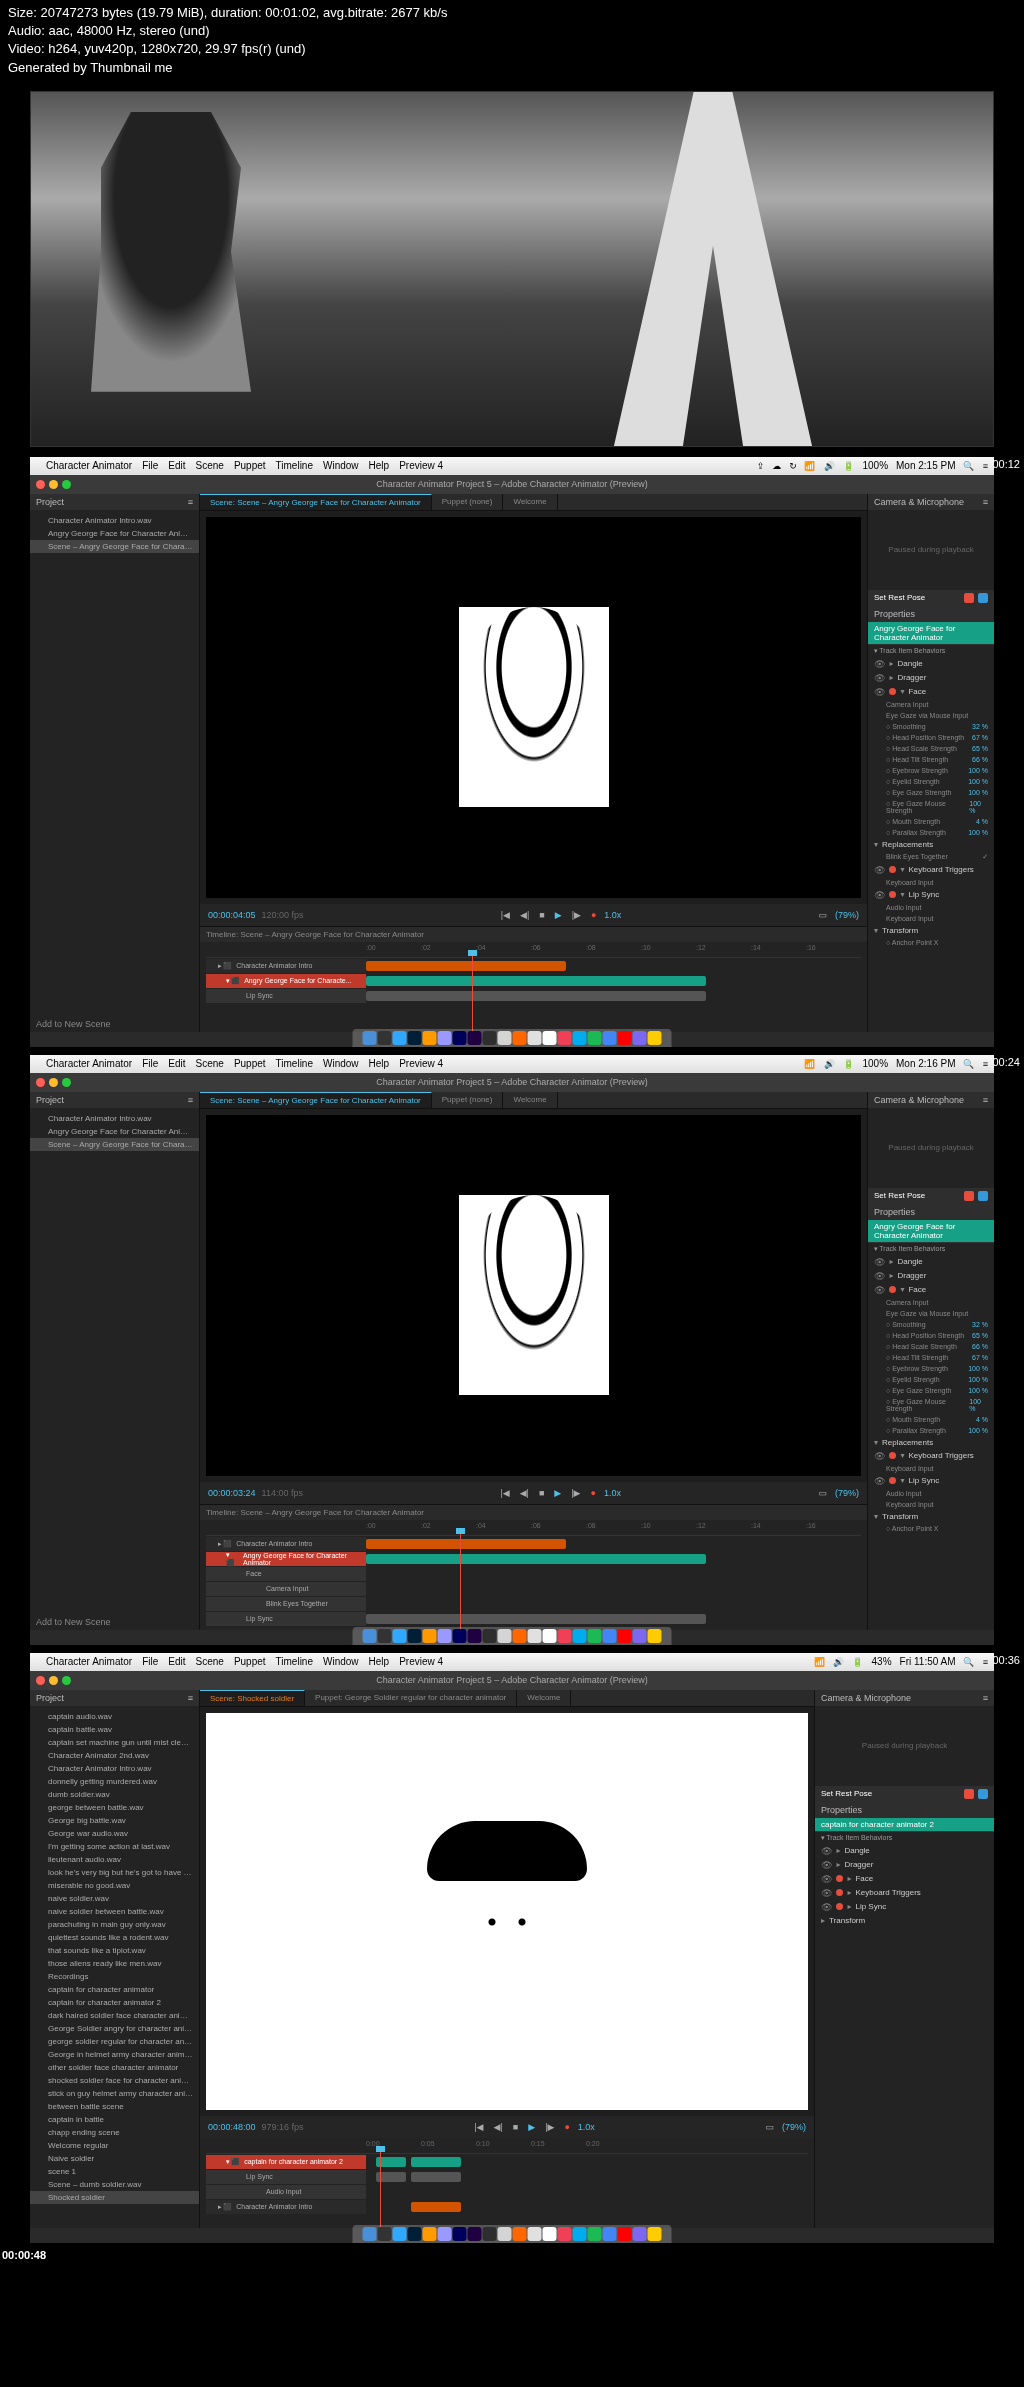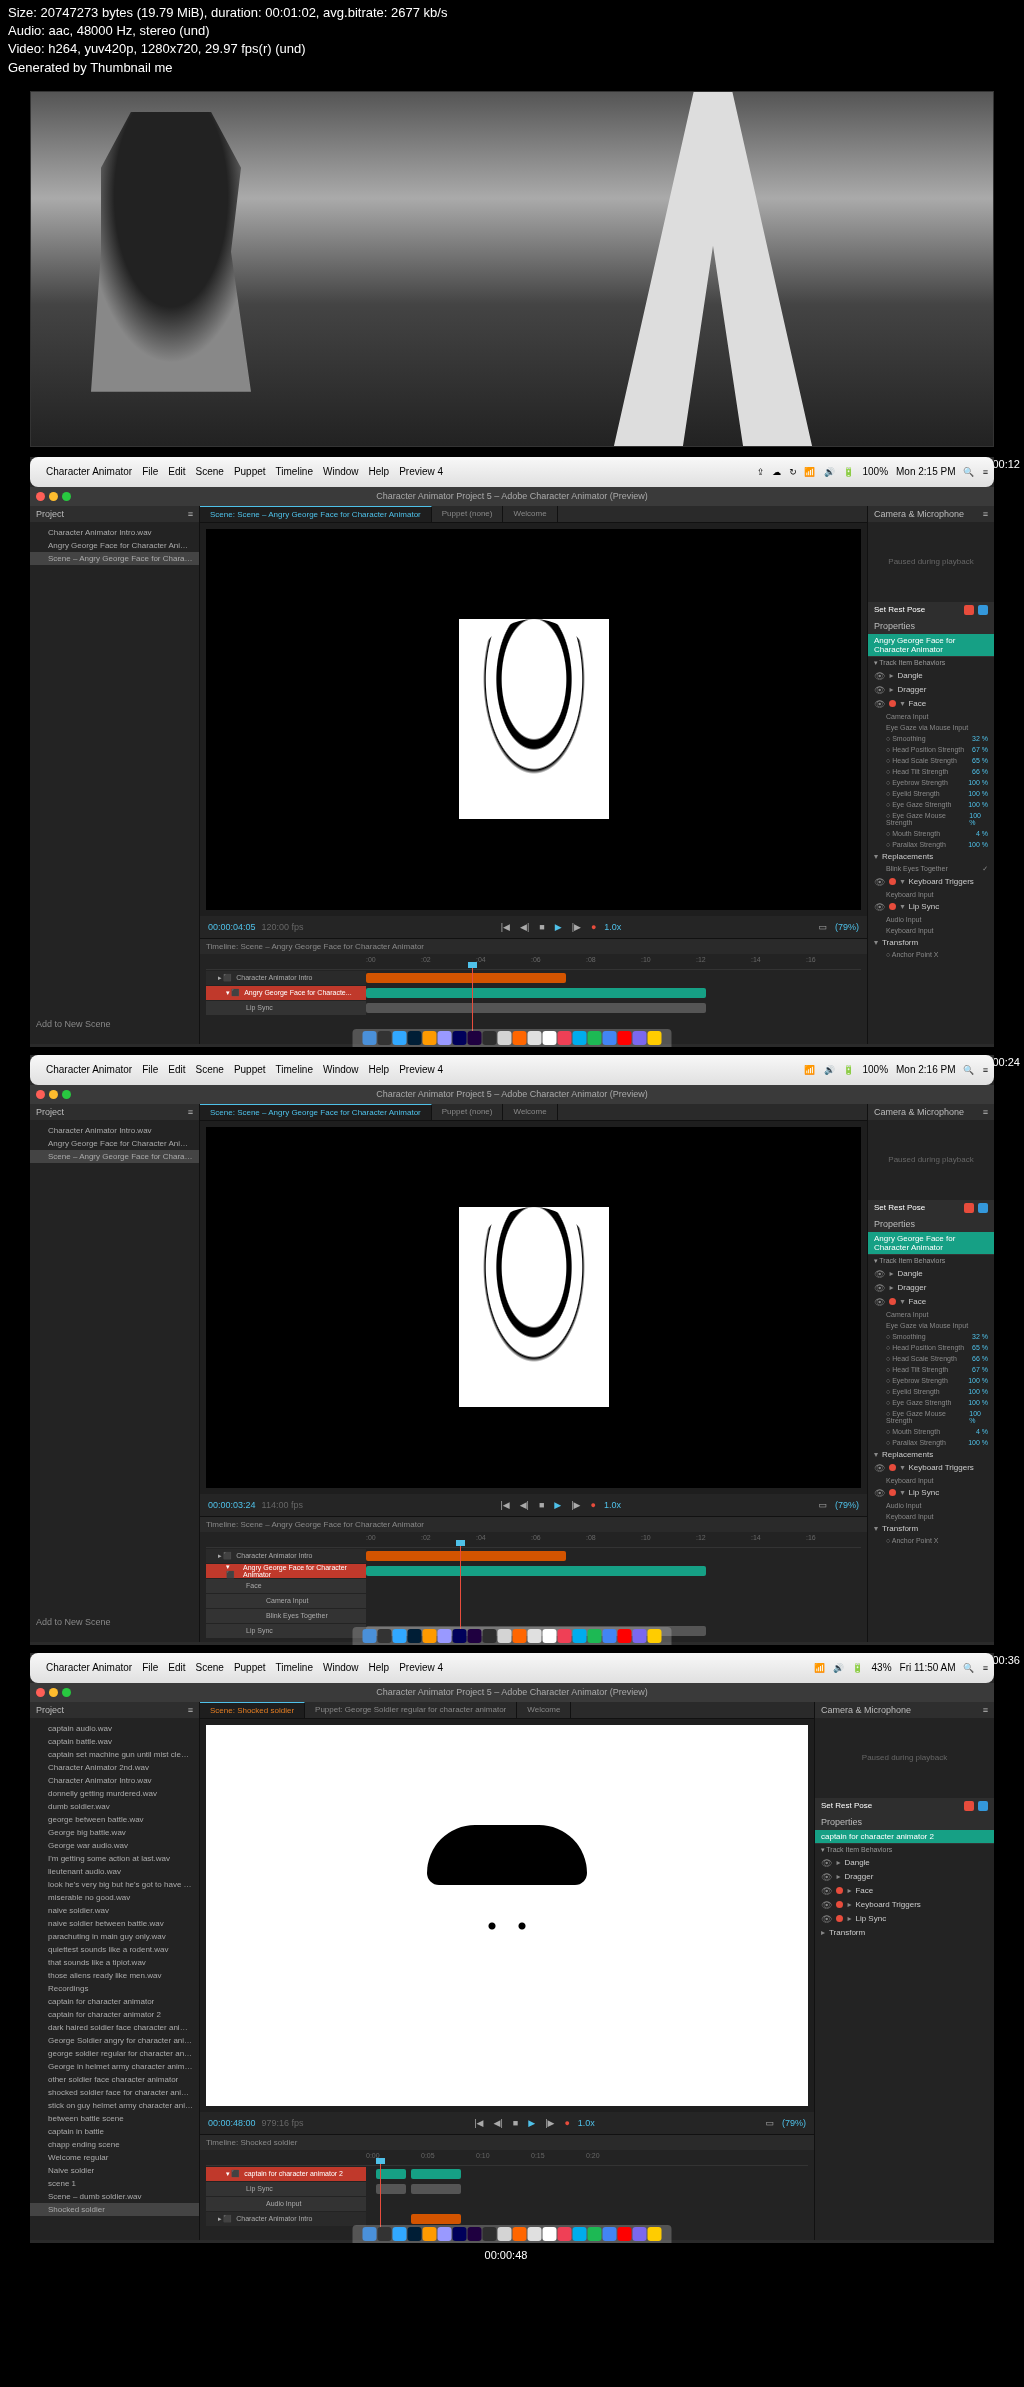--- a/index.html
+++ b/index.html
@@ -1,29 +1,29 @@
 <!DOCTYPE html>
 <html><head>
 <meta charset="utf-8">
 <style>
 * { margin: 0; padding: 0; box-sizing: border-box; font-family: Arial, sans-serif; }
 body { background: #000; color: #fff; width: 1024px; }
 .header-info { padding: 4px 8px; font-size: 13px; line-height: 1.4; }
 .thumb-frame { position: relative; margin: 8px 30px 4px 30px; }
 .timestamp { position: absolute; right: -30px; top: 0; font-size: 11px; background: rgba(0,0,0,0.7); padding: 1px 4px; }
-.timestamp-bottom { text-align: center; margin-right: 12px; font-size: 11px; padding: 2px; }
+.timestamp-bottom { text-align: left; margin-right: 12px; font-size: 11px; padding: 2px; font-weight: bold; }
 
 
 .still-frame { margin: 10px 30px; height: 356px; background: linear-gradient(180deg, #555 0%, #aaa 30%, #444 60%, #222 100%); position: relative; overflow: hidden; border: 1px solid #333; }
 .still-frame::before { content: ""; position: absolute; left: 40px; top: 20px; width: 200px; height: 280px; background: radial-gradient(ellipse at 50% 30%, #222 40%, #888 60%); clip-path: polygon(30% 0, 70% 0, 85% 20%, 80% 50%, 90% 100%, 10% 100%, 15% 50%, 15% 20%); }
 .still-frame::after { content: ""; position: absolute; right: 100px; bottom: -40px; width: 360px; height: 400px; background: #ddd; clip-path: polygon(45% 0, 55% 0, 80% 100%, 60% 100%, 50% 40%, 40% 100%, 20% 100%); filter: blur(2px); }
 
 
 .app-window { background: #2a2a2a; height: 590px; position: relative; font-size: 10px; }
-.mac-menubar { background: linear-gradient(#f8f8f8, #e0e0e0); height: 30px; display: flex; align-items: center; padding: 0 6px; color: #000; font-size: 10px; border-radius: 8px; }
+.mac-menubar { background: linear-gradient(#f8f8f8, #e0e0e0); height: 18px; display: flex; align-items: center; padding: 0 6px; color: #000; font-size: 10px; }
 .mac-menubar .left { display: flex; gap: 10px; }
 .mac-menubar .left span:first-child { font-weight: bold; }
 .mac-menubar .right { margin-left: auto; display: flex; gap: 8px; align-items: center; }
 .mac-menubar .icon-sm { font-size: 9px; }
 .titlebar { background: #3a3a3a; height: 19px; display: flex; align-items: center; justify-content: center; font-size: 9px; color: #aaa; position: relative; }
 .traffic-lights { position: absolute; left: 6px; display: flex; gap: 4px; }
 .traffic-lights span { width: 9px; height: 9px; border-radius: 50%; }
 .tl-red { background: #ff5f57; }
 .tl-yellow { background: #febc2e; }
 .tl-green { background: #28c840; }
@@ -720,21 +720,20 @@
           <span class="btn">◀|</span>
           <span class="btn">■</span>
           <span class="btn" style="color:#4fc1e9">▶</span>
           <span class="btn">|▶</span>
           <span class="btn rec">●</span>
           <span>1.0x</span>
           <span class="spacer"></span>
           <span class="btn">▭</span>
           <span>(79%)</span>
         </div>
-        <div class="timeline-header">Timeline: Shocked soldier</div>
         <div class="timeline">
           <div class="ruler">
             <span>0:00</span>
               <span>0:05</span>
               <span>0:10</span>
               <span>0:15</span>
               <span>0:20</span>
           </div>
           <div class="track">
               <div class="track-label selected">

